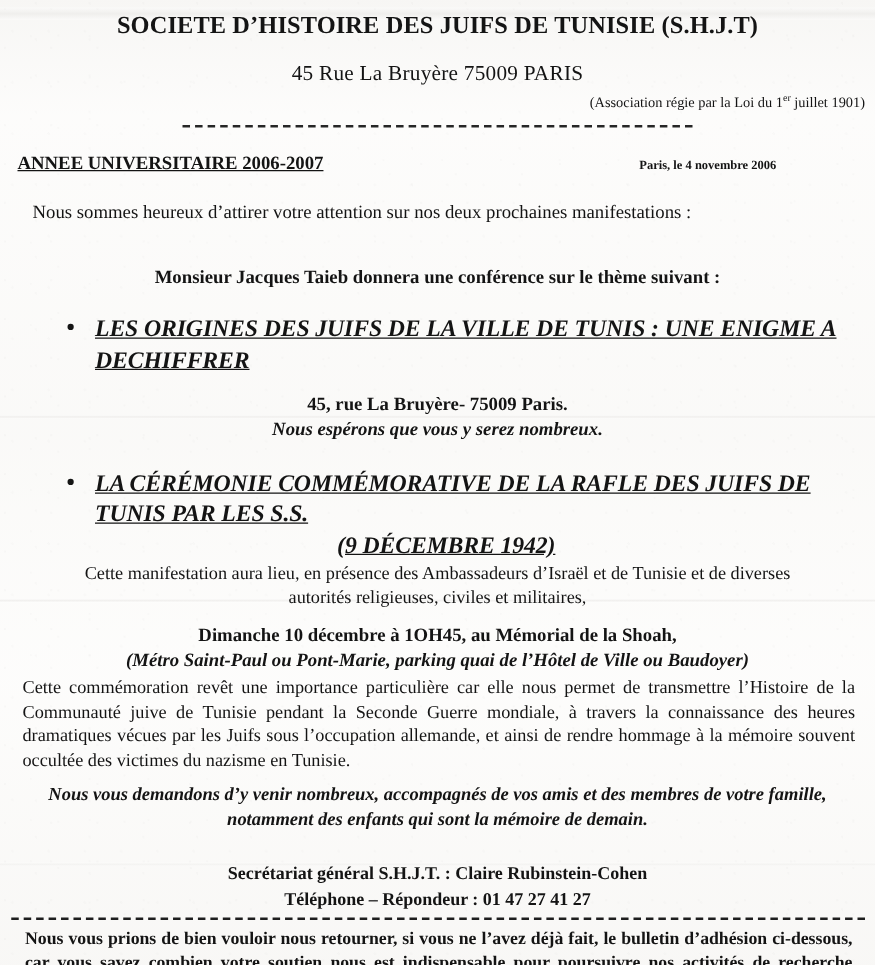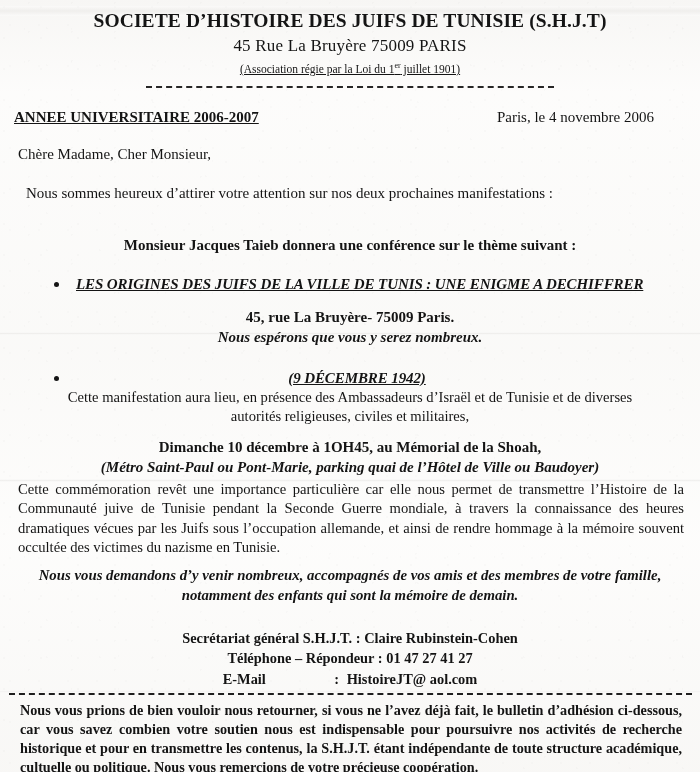--- a/index.html
+++ b/index.html
@@ -59,28 +59,27 @@
     font-size: 19.5px;
     font-weight: bold;
     text-align: center;
     margin: 0;
     padding-top: 10px;
     letter-spacing: .1px;
   }
   .addr {
     font-size: 17px;
     text-align: center;
-    margin-top: 4px;
+    margin-top: 17px;
     letter-spacing: .2px;
   }
   .assoc {
     font-size: 11.5px;
-    text-align: center;
+    text-align: right;
     margin-top: 5px;
-    text-decoration: underline;
   }
   .assoc sup { font-size: 8px; vertical-align: super; }
 
   .rule-top {
     width: 408px;
     margin: 11px auto 0 auto;
     border-top: 2.2px dashed #262626;
     height: 0;
   }
   .rule-bottom {
@@ -96,24 +95,25 @@
     margin-top: 21px;
     padding: 0 4px 0 6px;
   }
   .meta-year {
     font-size: 15px;
     font-weight: bold;
     text-decoration: underline;
     white-space: nowrap;
   }
   .meta-place {
-    font-size: 15px;
+    font-size: 10px;
     margin-left: auto;
-    margin-right: 34px;
+    margin-right: 67px;
     white-space: nowrap;
+    font-weight: bold;
   }
 
   .salutation {
     font-size: 15px;
     margin-top: 20px;
     padding-left: 10px;
   }
   .intro {
     font-size: 15px;
     margin-top: 22px;
@@ -140,21 +140,21 @@
   li.event .dot {
     position: absolute;
     left: 46px;
     top: 7px;
     width: 5px;
     height: 5px;
     background: #151515;
     border-radius: 50%;
   }
   .event-title {
-    font-size: 15px;
+    font-size: 19px;
     font-weight: bold;
     font-style: italic;
     text-decoration: underline;
     line-height: 1.3;
     letter-spacing: -0.1px;
   }
   .event-title.two-line { text-align: left; }
   .event-title .line2 {
     display: block;
     text-align: center;
@@ -240,41 +240,41 @@
       <span>(Association régie par la Loi du 1</span><sup>er</sup><span> juillet 1901)</span>
     </div>
 
     <div class="rule-top"></div>
 
     <div class="meta-row">
       <div class="meta-year">ANNEE UNIVERSITAIRE 2006-2007</div>
       <div class="meta-place">Paris, le 4 novembre 2006</div>
     </div>
 
-    <div class="salutation">Chère Madame, Cher Monsieur,</div>
 
     <div class="intro">Nous sommes heureux d’attirer votre attention sur nos deux prochaines manifestations :</div>
 
     <div class="lead">Monsieur Jacques Taieb donnera une conférence sur le thème suivant :</div>
 
     <ul class="events">
 
       <li class="event">
         <span class="dot"></span>
         <div class="event-title">LES ORIGINES DES JUIFS DE LA VILLE DE TUNIS : UNE ENIGME A DECHIFFRER</div>
       </li>
 
       <div class="block">
         <div class="detail-bold">45, rue La Bruyère- 75009 Paris.</div>
         <div class="detail-italic">Nous espérons que vous y serez nombreux.</div>
       </div>
 
       <li class="event">
         <span class="dot"></span>
         <div class="event-title two-line">
+          <span>LA CÉRÉMONIE COMMÉMORATIVE DE LA RAFLE DES JUIFS DE TUNIS PAR LES S.S.</span>
           <span class="line2">(9 DÉCEMBRE 1942)</span>
         </div>
       </li>
 
       <div>
         <div class="detail-plain">Cette manifestation aura lieu, en présence des Ambassadeurs d’Israël et de Tunisie et de diverses</div>
         <div class="detail-plain">autorités religieuses, civiles et militaires,</div>
       </div>
 
       <div class="spacer-sm"></div>
@@ -289,23 +289,20 @@
       <div class="appeal">
         <span>Nous vous demandons d’y venir nombreux, accompagnés de vos amis et des membres de votre famille,</span>
         <span>notamment des enfants qui sont la mémoire de demain.</span>
       </div>
 
     </ul>
 
     <div class="contact">
       <div>Secrétariat général S.H.J.T.  : Claire Rubinstein-Cohen</div>
       <div>Téléphone – Répondeur : 01 47 27 41 27</div>
-      <div class="email-row">
-        <span class="email-label">E-Mail</span><span class="email-sep">:</span><span>HistoireJT@ aol.com</span>
-      </div>
     </div>
 
     <div class="rule-bottom"></div>
 
     <div class="para-bold-justified">Nous vous prions de bien vouloir nous retourner, si vous ne l’avez déjà fait, le bulletin d’adhésion ci-dessous, car vous savez combien votre soutien nous est indispensable pour poursuivre nos activités de recherche historique et pour en transmettre les contenus, la S.H.J.T. étant indépendante de toute structure académique, cultuelle ou politique. Nous vous remercions de votre précieuse coopération.</div>
 
   </div>
 </div>
 
 </body></html>

